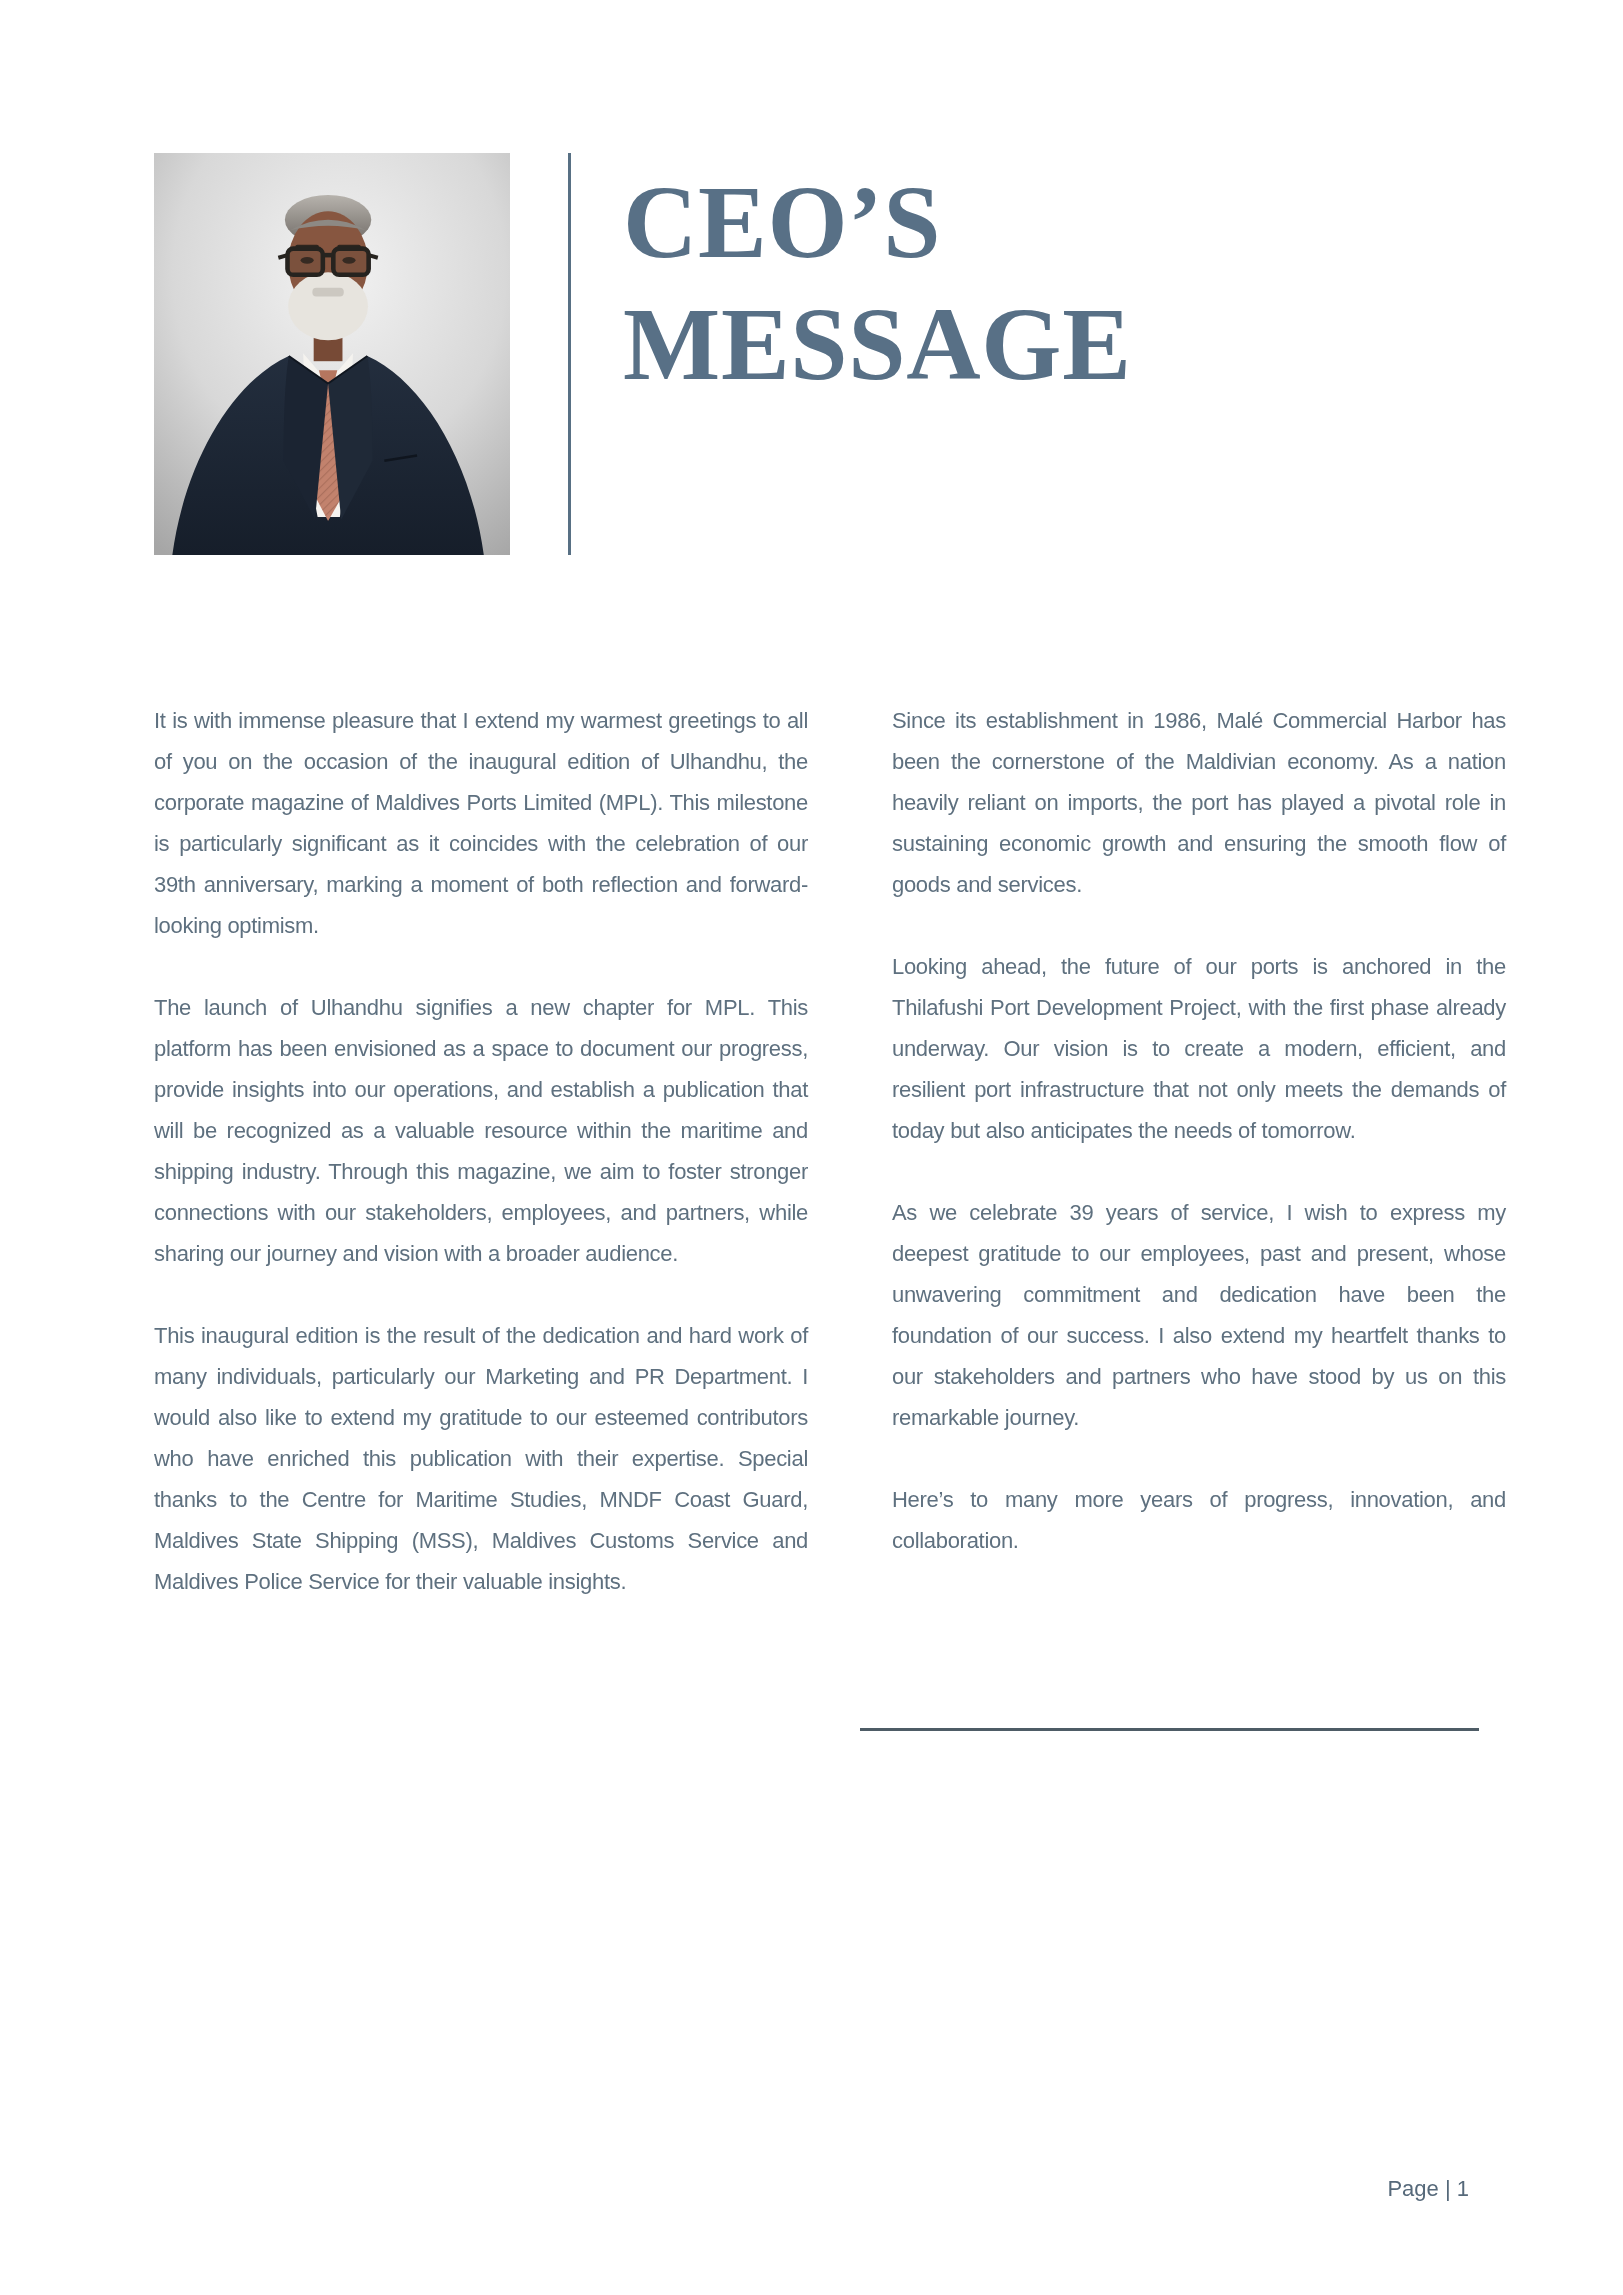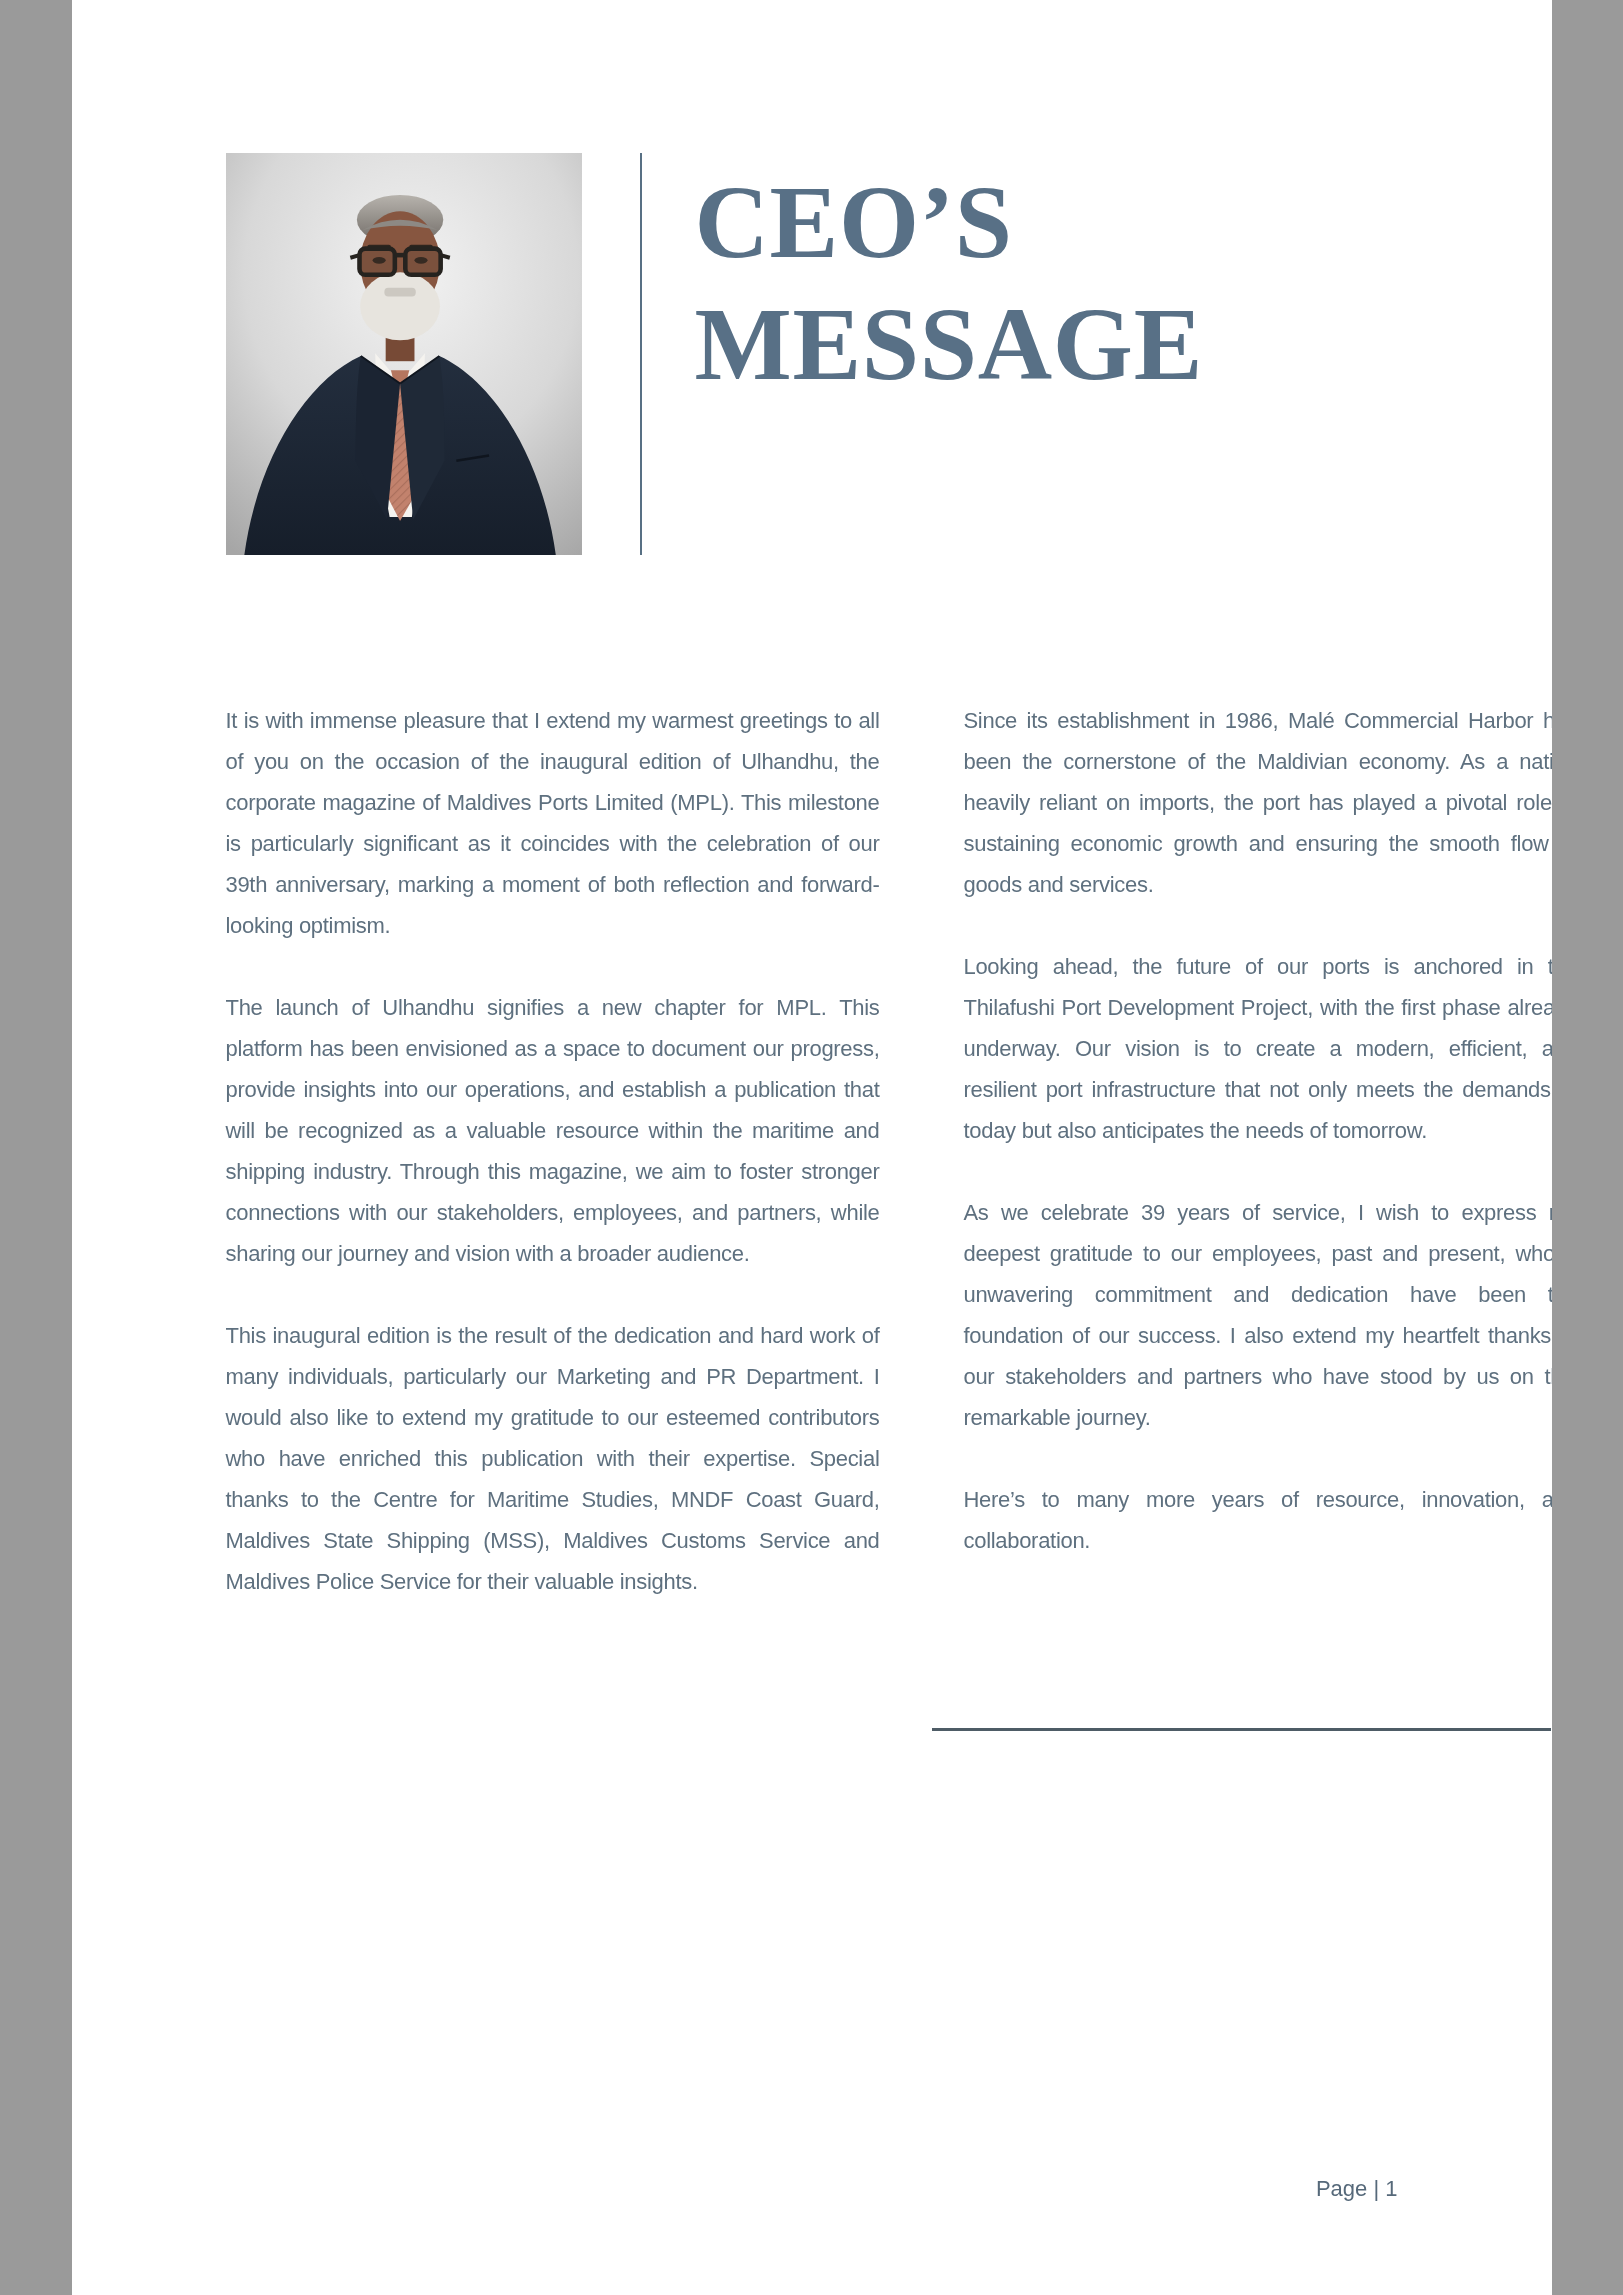--- a/index.html
+++ b/index.html
@@ -7,21 +7,21 @@
     --body-text:#5e707f;
     --divider-vertical:#587084;
     --divider-horizontal:#4e5c66;
     --page-number:#56697a;
     --person:#51677a;
   }
   *{box-sizing:border-box;}
   html,body{margin:0;padding:0;background:#9a9a9a;}
   .page{
     position:relative;
-    width:1480px;height:2295px;
+    width:1623px;height:2295px;
     margin:0 auto;
     background:#ffffff;
     overflow:hidden;
     font-family:"Liberation Sans", sans-serif;
   }
   .portrait{
     position:absolute;left:154px;top:153px;
     width:356px;height:402px;
     display:block;
   }
@@ -149,21 +149,21 @@
   <div class="col col-left">
     <p>It is with immense pleasure that I extend my warmest greetings to all of you on the occasion of the inaugural edition of Ulhandhu, the corporate magazine of Maldives Ports Limited (MPL). This milestone is particularly significant as it coincides with the celebration of our 39th anniversary, marking a moment of both reflection and forward-looking optimism.</p>
     <p>The launch of Ulhandhu signifies a new chapter for MPL. This platform has been envisioned as a space to document our progress, provide insights into our operations, and establish a publication that will be recognized as a valuable resource within the maritime and shipping industry. Through this magazine, we aim to foster stronger connections with our stakeholders, employees, and partners, while sharing our journey and vision with a broader audience.</p>
     <p>This inaugural edition is the result of the dedication and hard work of many individuals, particularly our Marketing and PR Department. I would also like to extend my gratitude to our esteemed contributors who have enriched this publication with their expertise. Special thanks to the Centre for Maritime Studies, MNDF Coast Guard, Maldives State Shipping (MSS), Maldives Customs Service and Maldives Police Service for their valuable insights.</p>
   </div>
 
   <div class="col col-right">
     <p>Since its establishment in 1986, Malé Commercial Harbor has been the cornerstone of the Maldivian economy. As a nation heavily reliant on imports, the port has played a pivotal role in sustaining economic growth and ensuring the smooth flow of goods and services.</p>
     <p>Looking ahead, the future of our ports is anchored in the Thilafushi Port Development Project, with the first phase already underway. Our vision is to create a modern, efficient, and resilient port infrastructure that not only meets the demands of today but also anticipates the needs of tomorrow.</p>
     <p>As we celebrate 39 years of service, I wish to express my deepest gratitude to our employees, past and present, whose unwavering commitment and dedication have been the foundation of our success. I also extend my heartfelt thanks to our stakeholders and partners who have stood by us on this remarkable journey.</p>
-    <p>Here’s to many more years of resource, innovation, and collaboration.</p>
+    <p>Here’s to many more years of progress, innovation, and collaboration.</p>
   </div>
 
   <div class="h-divider"></div>
 
   <div class="page-number">Page | 1</div>
 
 </div>
 
 
 </body></html>

